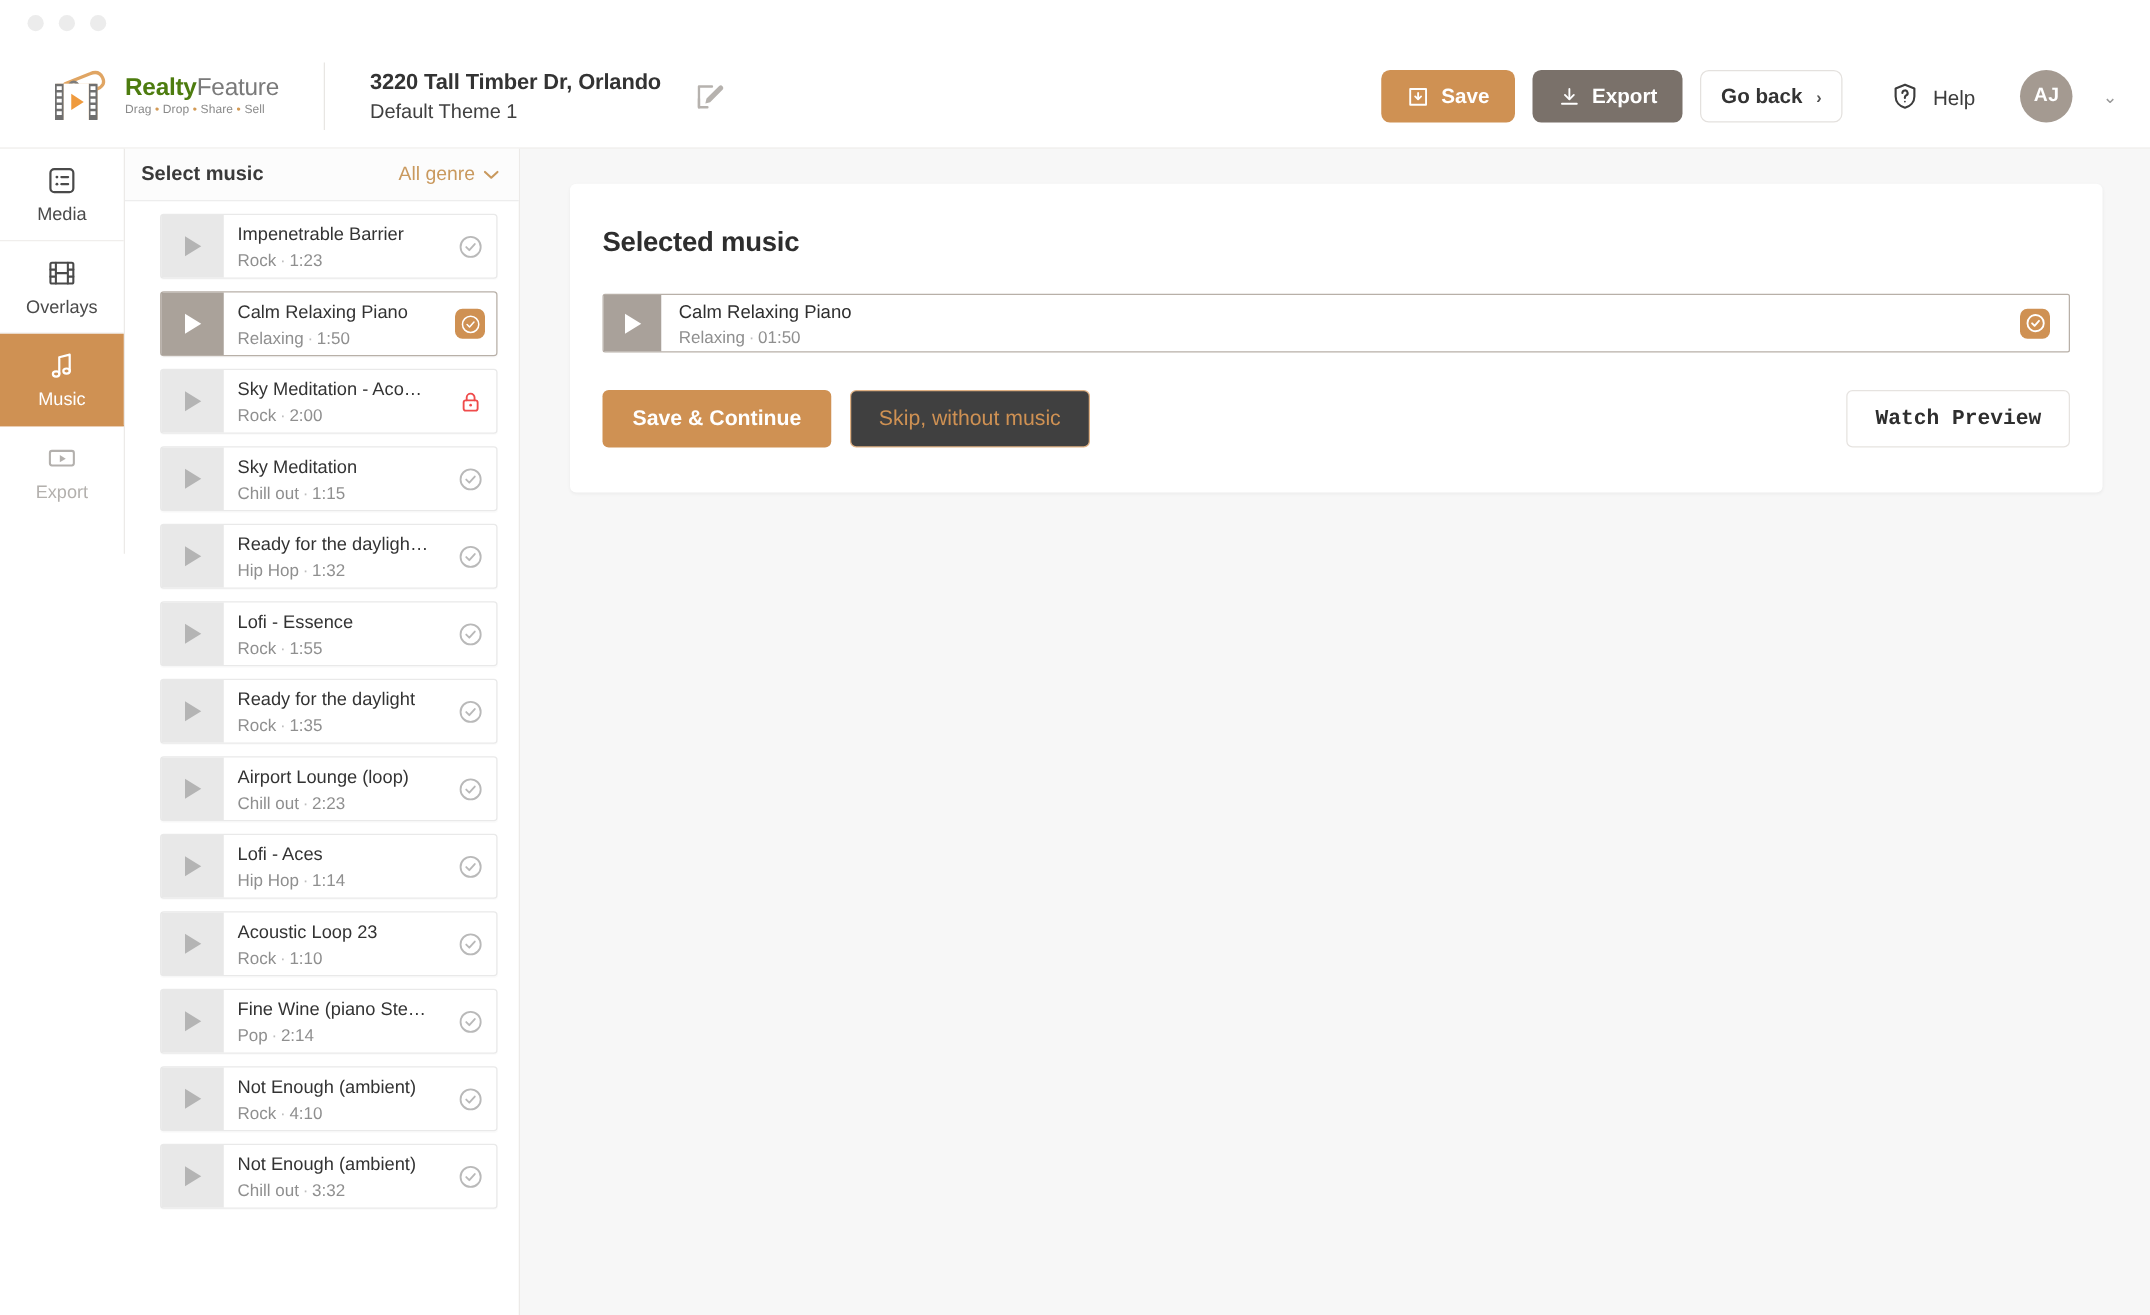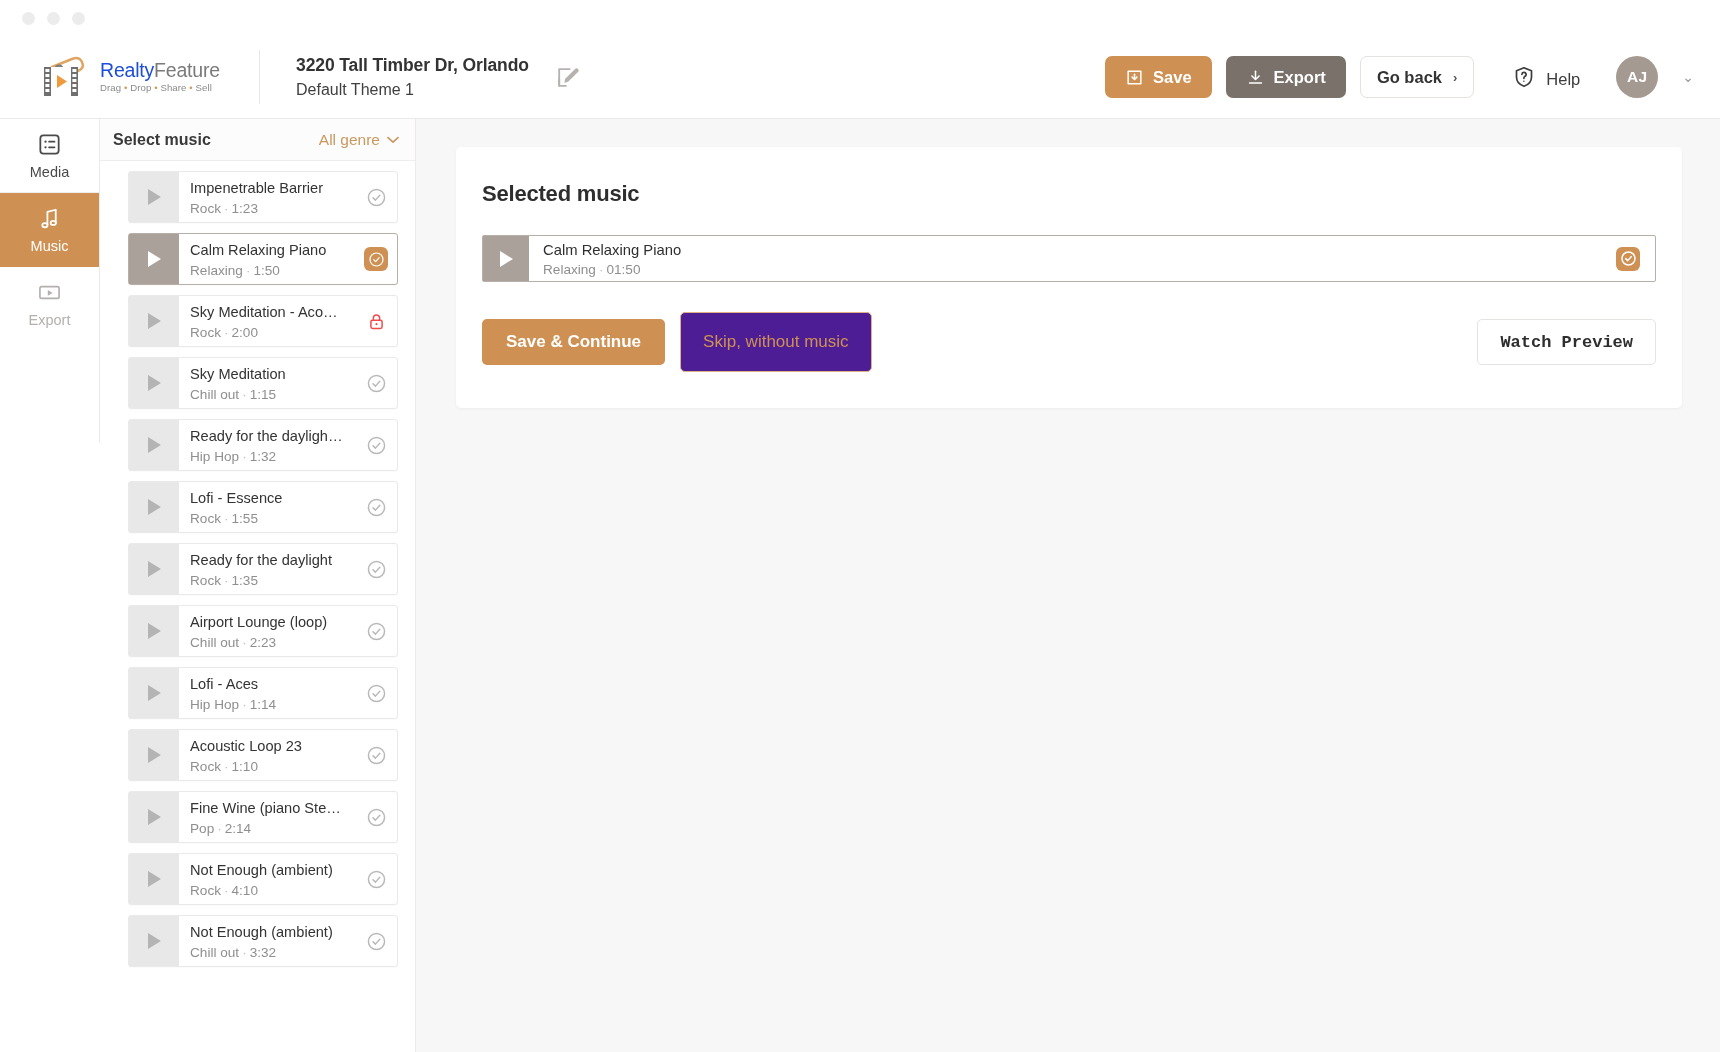--- a/index.html
+++ b/index.html
@@ -24,21 +24,21 @@
     height: 83px;
     display: flex; align-items: center;
     background: #ffffff;
     border-bottom: 1px solid #eceae8;
     padding: 0 26px 0 38px;
   }
   .brand { display: flex; align-items: center; gap: 10px; width: 205px; }
   .brand-mark { width: 52px; height: 52px; flex: none; }
   .brand-text { line-height: 1; }
   .brand-name { font-size: 19.5px; color: #5d5d5d; letter-spacing: -.2px; }
-  .brand-name b { font-weight: 400; color: #1d4ed8; }
+  .brand-name b { font-weight: 700; color: #4d7c0f; }
   .brand-name span.light { font-weight: 400; color: #7a7a7a; }
   .brand-tag {
     font-size: 9.6px; color: #8a8a8a; margin-top: 3px; letter-spacing: .1px;
   }
   .brand-tag i { color: #d39a55; font-style: normal; }
 
   .head-divider { width: 1px; height: 54px; background: #e8e6e3; margin-left: 16px; }
 
   .proj { margin-left: 36px; display: flex; align-items: center; gap: 26px; }
   .proj-title { font-size: 17.5px; font-weight: 700; color: #333333; letter-spacing: -.1px; }
@@ -165,21 +165,21 @@
   .selmeta .dot { color: #bdbdbd; margin: 0 3px; }
   .selact { width: 54px; flex: none; display: flex; align-items: center; justify-content: center; }
 
   .actions { margin-top: 30px; display: flex; align-items: center; gap: 15px; }
   .btn-primary {
     background: #cf9153; color: #ffffff; height: 46px; padding: 0 24px;
     border-radius: 5px; font-size: 17px; font-weight: 700; border: none;
     cursor: pointer; font-family: inherit;
   }
   .btn-ghost {
-    background: #4c1d95; color: #cf9153; height: 60px; padding: 0 22px;
+    background: #404040; color: #cf9153; height: 46px; padding: 0 22px;
     border-radius: 5px; font-size: 17px; border: 1px solid #e0b183;
     cursor: pointer; font-family: inherit;
   }
   .btn-outline {
     margin-left: auto; background: #ffffff; color: #2e2e2e; height: 46px;
     padding: 0 22px; border-radius: 5px; font-size: 17px; font-weight: 700;
     border: 1px solid #e6e3e0; cursor: pointer; font-family: Liberation Mono, monospace;
   }
 </style>
 </head>
@@ -286,20 +286,27 @@
     <div class="rail-item">
       <svg viewBox="0 0 24 24" width="25" height="25" fill="none" stroke="currentColor" stroke-width="1.7" stroke-linecap="round" stroke-linejoin="round">
         <rect x="3.2" y="3.2" width="17.6" height="17.6" rx="3"></rect>
         <circle cx="8.2" cy="9.3" r="1.1" fill="currentColor" stroke="none"></circle>
         <circle cx="8.2" cy="14.7" r="1.1" fill="currentColor" stroke="none"></circle>
         <path d="M11.6 9.3h5.2M11.6 14.7h5.2"></path>
       </svg>
       <span class="lbl">Media</span>
     </div>
 
+    <div class="rail-item">
+      <svg viewBox="0 0 24 24" width="25" height="25" fill="none" stroke="currentColor" stroke-width="1.6" stroke-linecap="round" stroke-linejoin="round">
+        <rect x="3.2" y="4" width="17.6" height="16" rx="1.2"></rect>
+        <path d="M7.4 4v16M16.6 4v16M3.2 9.3h4.2M3.2 14.7h4.2M16.6 9.3h4.2M16.6 14.7h4.2M7.4 12h9.2"></path>
+      </svg>
+      <span class="lbl">Overlays</span>
+    </div>
 
     <div class="rail-item active">
       <svg viewBox="0 0 24 24" width="25" height="25" fill="none" stroke="currentColor" stroke-width="1.7" stroke-linecap="round" stroke-linejoin="round">
         <path d="M10 18.2V5.6l8-2v12.6"></path>
         <ellipse cx="7.6" cy="18.4" rx="2.5" ry="2"></ellipse>
         <ellipse cx="15.6" cy="16.2" rx="2.5" ry="2"></ellipse>
       </svg>
       <span class="lbl">Music</span>
     </div>
 

